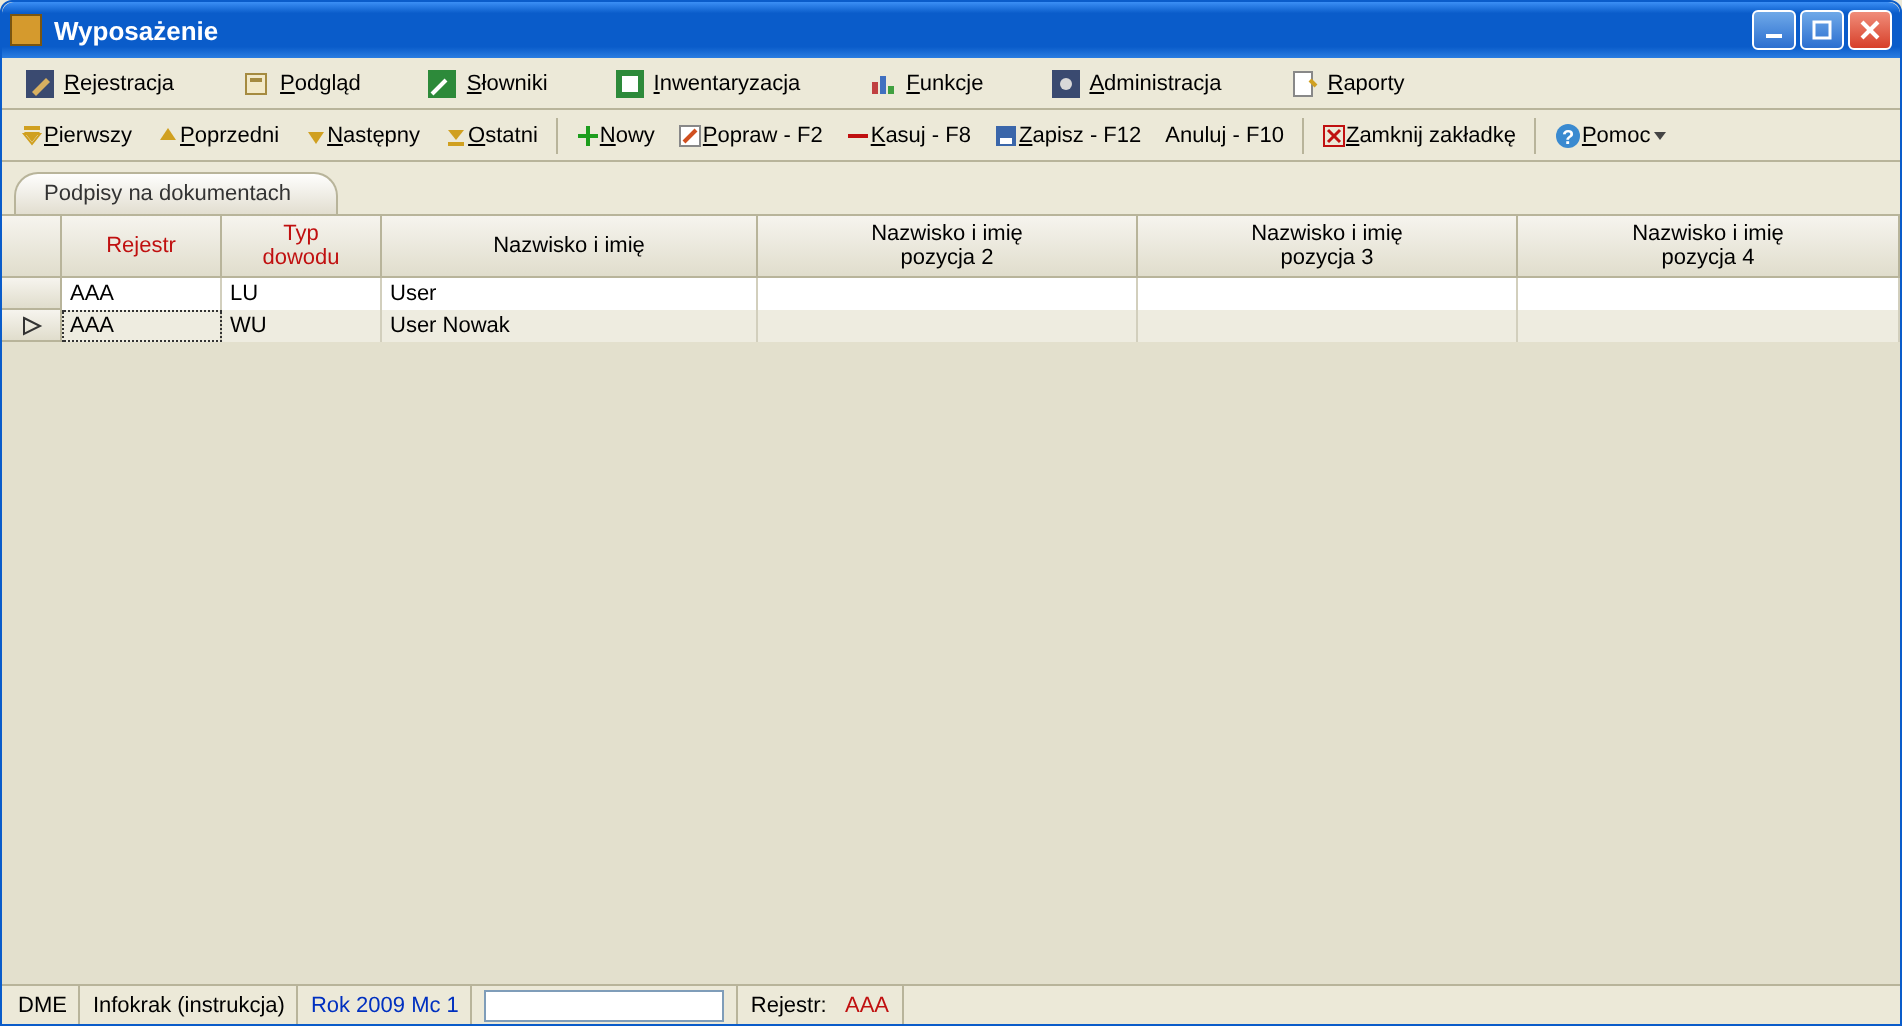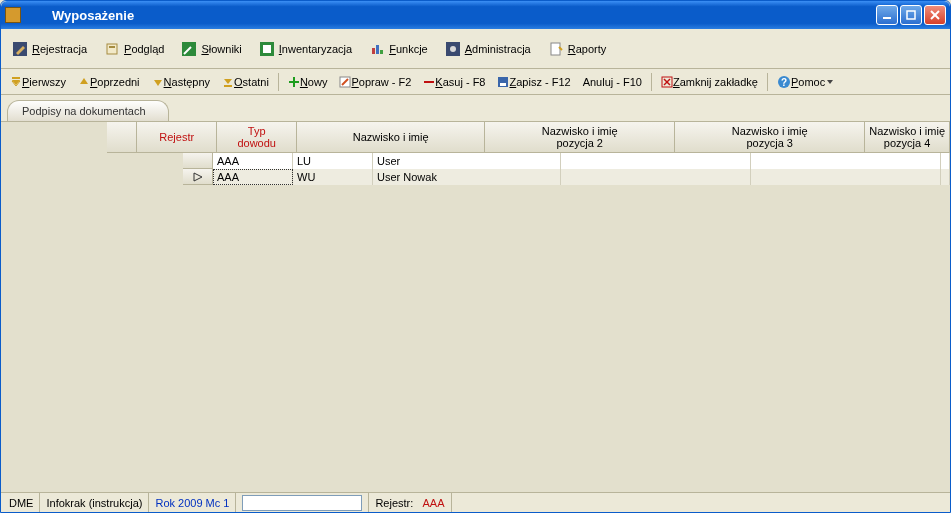--- a/index.html
+++ b/index.html
@@ -34,39 +34,38 @@
   .titlebar .app-icon {
     width: 16px; height: 16px;
     background: #d59a2d;
     border: 1px solid #7a5510;
     margin-right: 6px;
   }
   .titlebar .title {
     font-weight: bold;
     flex: 1;
     font-size: 13px;
-    margin-left: 25px;
   }
   .win-btns { display: flex; gap: 2px; }
   .win-btn {
     width: 22px; height: 20px;
     border: 1px solid #fff;
     border-radius: 3px;
     display:flex; align-items:center; justify-content:center;
     font-weight:bold; font-size:11px; color:#fff;
     background: linear-gradient(to bottom,#6fa9e8,#2c6fd0);
     cursor:pointer;
   }
   .win-btn.close { background: linear-gradient(to bottom,#f08d7a,#d7402a); }
   .menubar {
-    height: 40px;
+    height: 26px;
     display:flex;
     align-items:center;
     padding: 4px 4px;
-    gap: 2px;
+    gap: 18px;
     border-bottom: 1px solid #b8b49a;
     background: #ece9d8;
   }
   .menu-item {
     display:flex;
     align-items:center;
     gap:5px;
     padding: 3px 8px;
     cursor:pointer;
     border-radius:3px;
@@ -122,21 +121,20 @@
     cursor:pointer;
     text-align:center;
   }
   .grid {
     flex:1;
     background:#e3e0cd;
     display:flex;
     flex-direction:column;
     border-top:1px solid #b8b49a;
     overflow:auto;
-    align-items:flex-end;
   }
   
   .c-ind {width:30px;}
   .c1 {width:80px;}
   .c2 {width:80px;}
   .c3 {width:188px;}
   .c4 {width:190px;}
   .c5 {width:190px;}
   .c6 {flex:1;}
 

